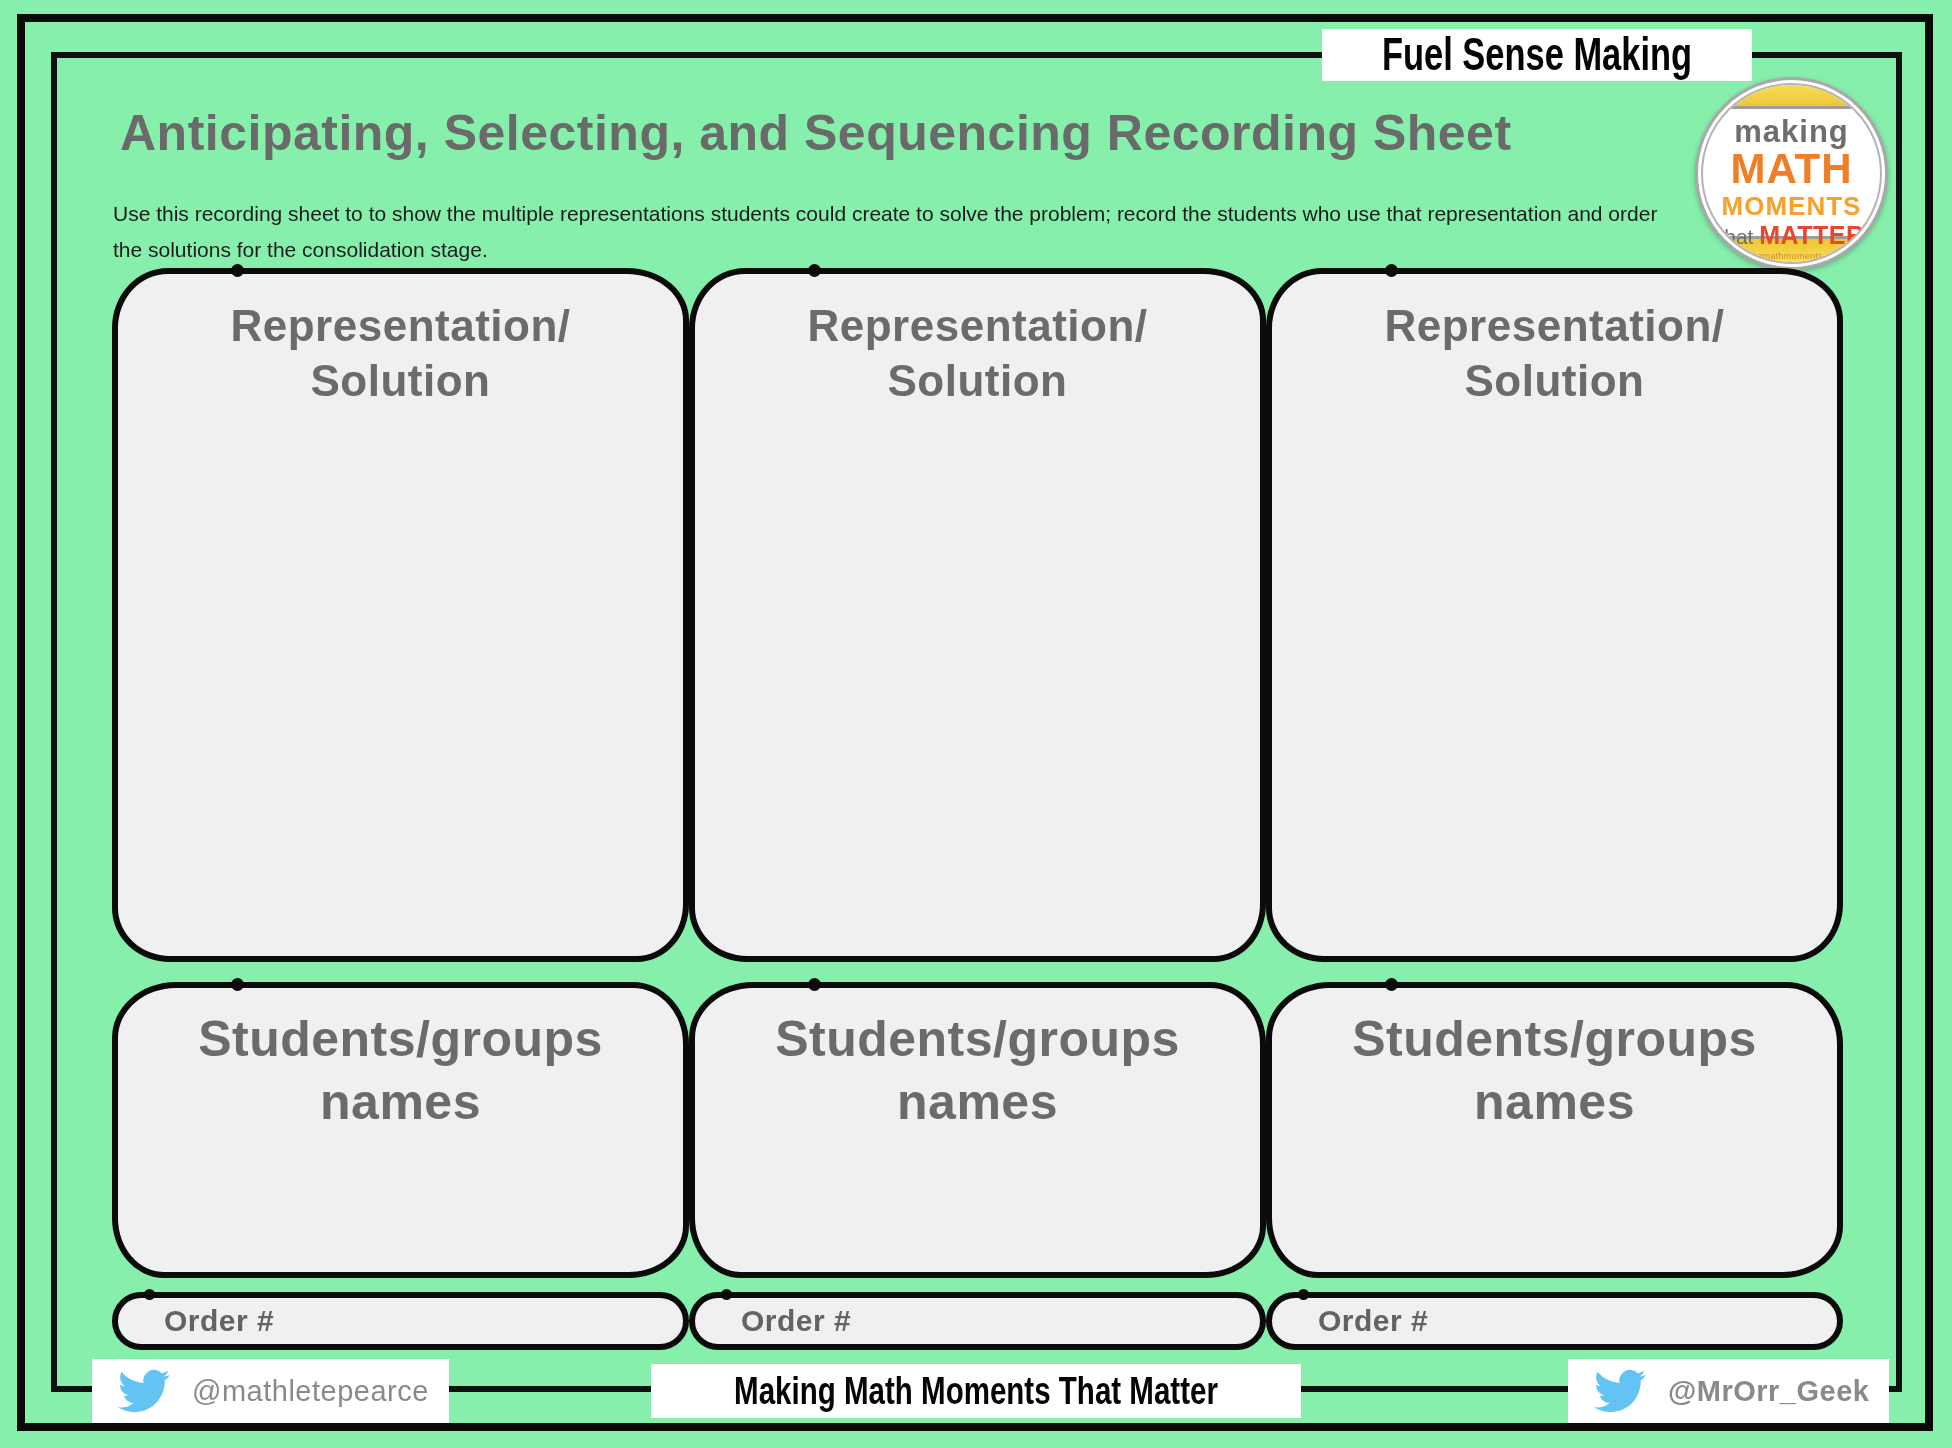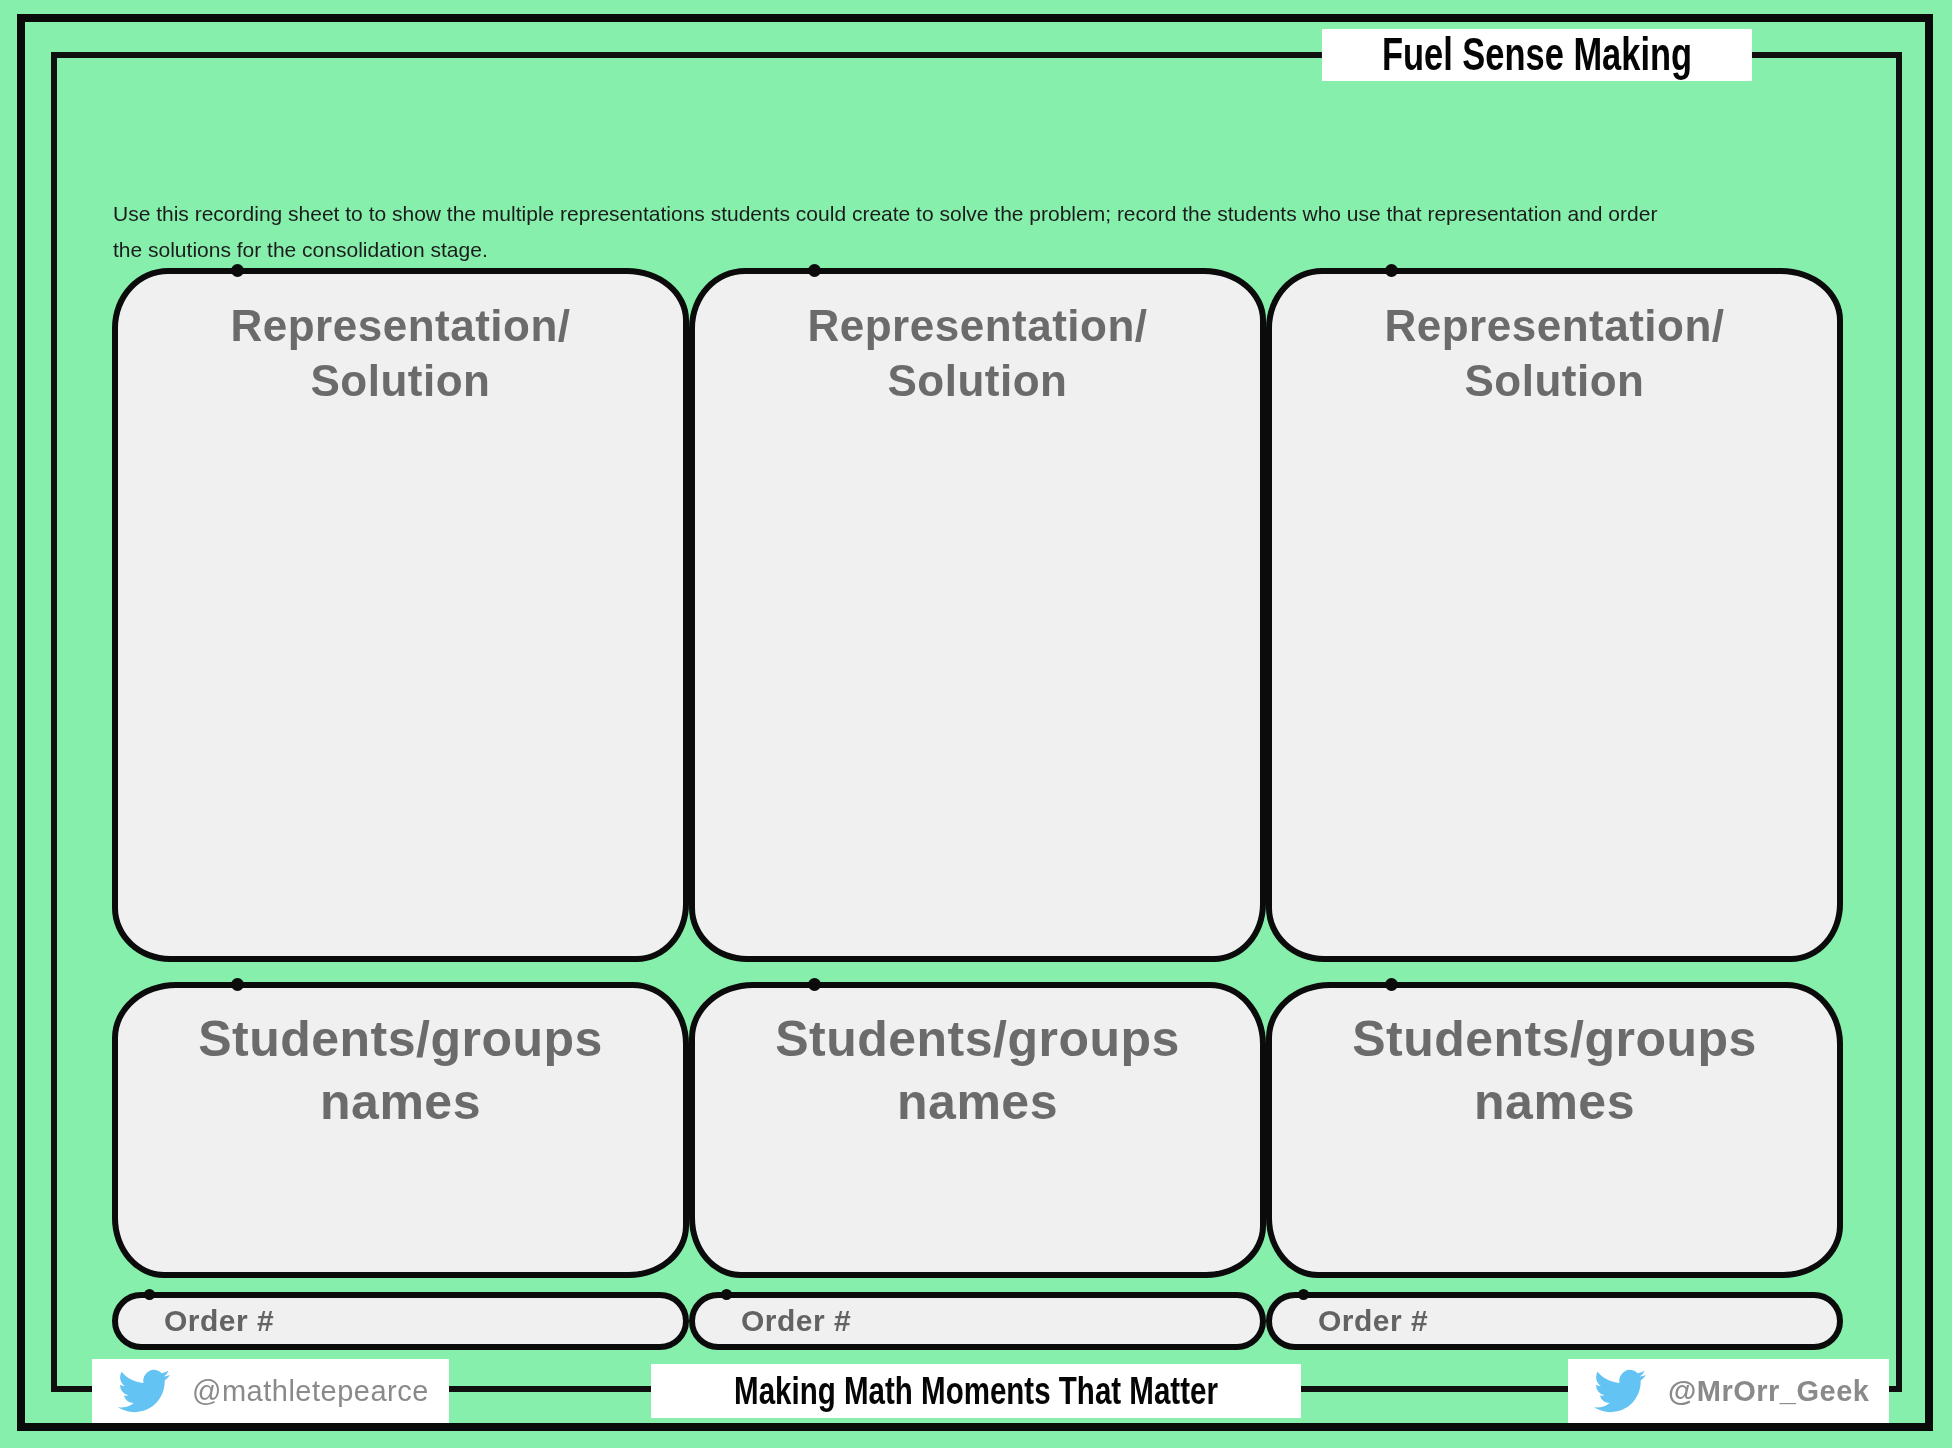--- a/index.html
+++ b/index.html
@@ -197,21 +197,35 @@
 
 <div class="page">
 
   <div class="outer-frame"></div>
   <div class="inner-frame"></div>
 
   <div class="banner-label">
     <span class="condensed">Fuel Sense Making</span>
   </div>
 
-
+  <div class="logo">
+    <div class="logo-inner">
+      <div class="logo-band top"></div>
+      <div class="logo-band bottom"></div>
+      <div class="logo-text">
+        <div class="logo-making">making</div>
+        <div class="logo-math">MATH</div>
+        <div class="logo-moments">MOMENTS</div>
+        <div class="logo-matter"><span>that </span><b>MATTER</b></div>
+        <div class="logo-site">makemathmoments.com</div>
+      </div>
+    </div>
+  </div>
+
+  <h1 class="page-title">Anticipating, Selecting, and Sequencing Recording Sheet</h1>
   <p class="page-description">Use this recording sheet to to show the multiple representations students could create to solve the problem; record the students who use that representation and order the solutions for the consolidation stage.</p>
 
   <div class="columns">
 
     <div class="column">
       <div class="box rep-box">
         <div class="box-title">Representation/
 Solution</div>
         <div class="fill-area"></div>
       </div>

